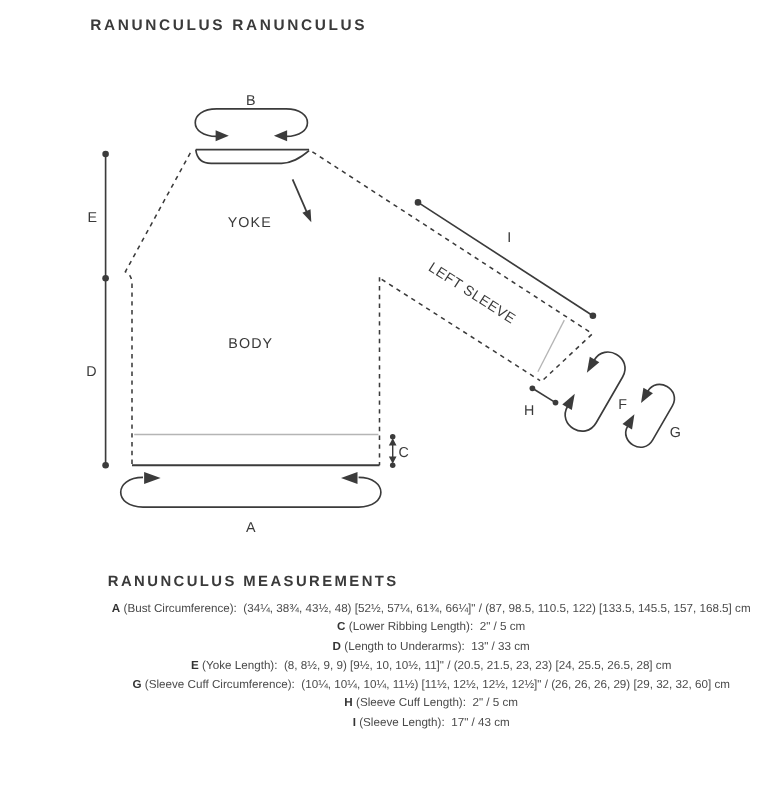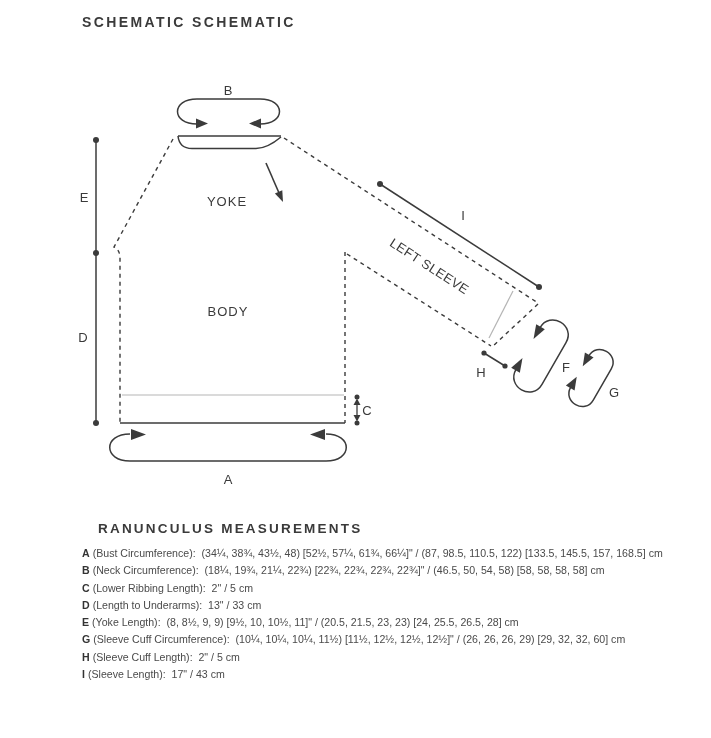--- a/index.html
+++ b/index.html
@@ -20,31 +20,31 @@
     font-family:"Liberation Sans", sans-serif;
     fill:#3a3a3a;font-size:13px;
   }
   .measurements{position:absolute;left:82px;top:521px;width:620px;}
   .measurements h2{
     margin:0 0 9px 0;
     font-size:13.5px;font-weight:600;letter-spacing:2.2px;color:#3a3a3a;padding-left:16px;
   }
   .mline{
     white-space:pre;
-    font-size:10.6px;line-height:17.3px;color:#4a4a4a;
+    font-size:10.6px;line-height:17.3px;color:#4a4a4a;text-align:center;
   }
   .mline b{font-weight:700;color:#333333;}
   .mline span{margin-left:3px;}
 </style>
 </head>
 <body>
 
 <div class="page">
 
-  <h1 class="schematic-title">SCHEMATIC SCHEMATIC</h1>
+  <h1 class="schematic-title">RANUNCULUS RANUNCULUS</h1>
 
   <svg class="schematic" width="711" height="520" viewBox="0 0 711 520">
 
     <g stroke="#3b3b3b" stroke-width="1.4" fill="none" stroke-dasharray="4,4">
       <path d="M173,139 L114,247 Q120,250 120,258 L120,423"></path>
       <path d="M284,138 L538,303"></path>
       <path d="M345,252 L345,423"></path>
       <path d="M347,254 L491,346"></path>
       <path d="M538,304 L492,347"></path>
     </g>
@@ -128,21 +128,20 @@
 
     <text x="227" y="206" text-anchor="middle" letter-spacing="1">YOKE</text>
     <text x="228" y="316" text-anchor="middle" letter-spacing="1">BODY</text>
     <text transform="translate(427,270) rotate(33)" text-anchor="middle" letter-spacing="0.5">LEFT SLEEVE</text>
   </svg>
 
   <div class="measurements">
     <h2>RANUNCULUS MEASUREMENTS</h2>
 
     <div class="mline"><b>A</b><span>(Bust Circumference):  (34¼, 38¾, 43½, 48) [52½, 57¼, 61¾, 66¼]" / (87, 98.5, 110.5, 122) [133.5, 145.5, 157, 168.5] cm</span></div>
-    <div class="mline"><b>B</b><span>(Neck Circumference):  (18¼, 19¾, 21¼, 22¾) [22¾, 22¾, 22¾, 22¾]" / (46.5, 50, 54, 58) [58, 58, 58, 58] cm</span></div>
     <div class="mline"><b>C</b><span>(Lower Ribbing Length):  2" / 5 cm</span></div>
     <div class="mline"><b>D</b><span>(Length to Underarms):  13" / 33 cm</span></div>
     <div class="mline"><b>E</b><span>(Yoke Length):  (8, 8½, 9, 9) [9½, 10, 10½, 11]" / (20.5, 21.5, 23, 23) [24, 25.5, 26.5, 28] cm</span></div>
     <div class="mline"><b>G</b><span>(Sleeve Cuff Circumference):  (10¼, 10¼, 10¼, 11½) [11½, 12½, 12½, 12½]" / (26, 26, 26, 29) [29, 32, 32, 60] cm</span></div>
     <div class="mline"><b>H</b><span>(Sleeve Cuff Length):  2" / 5 cm</span></div>
     <div class="mline"><b>I</b><span>(Sleeve Length):  17" / 43 cm</span></div>
   </div>
 
 </div>
 

